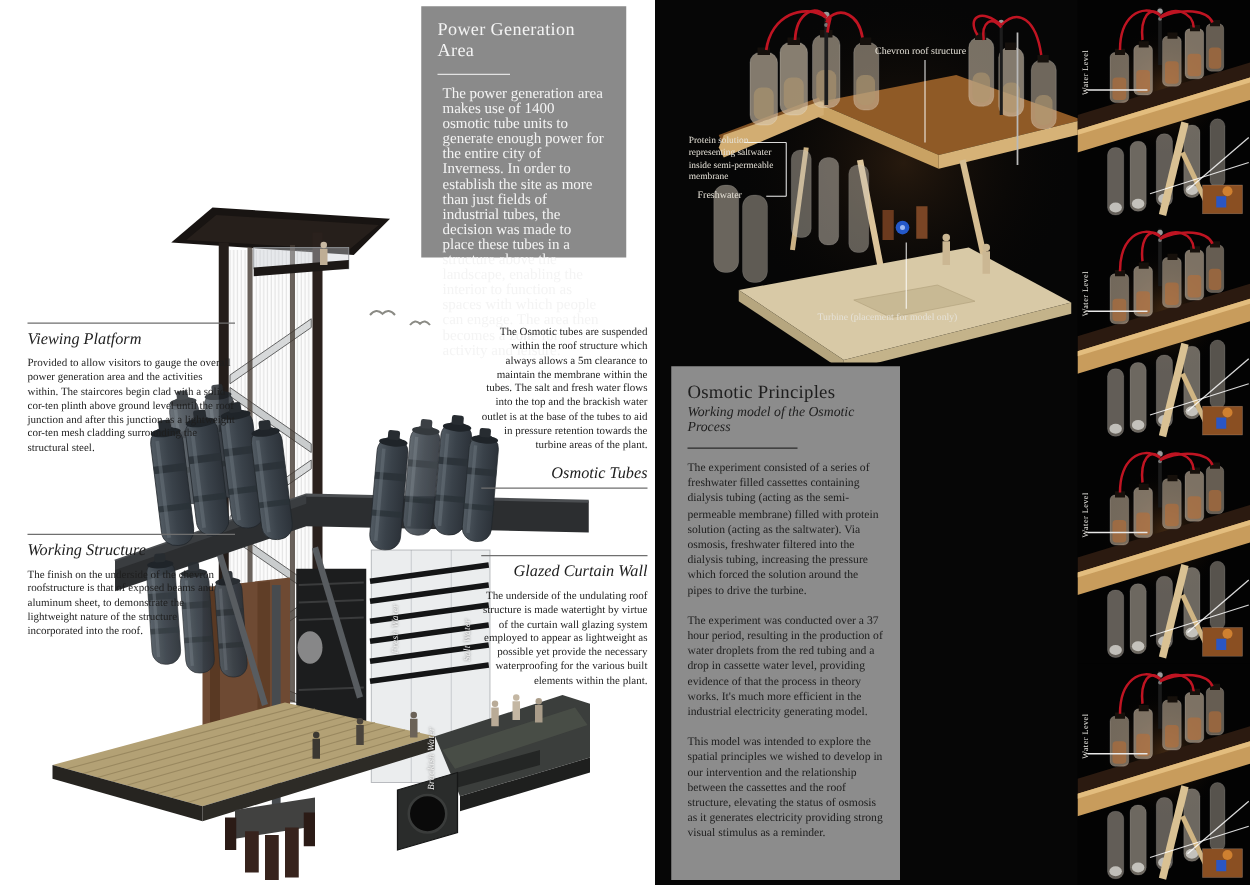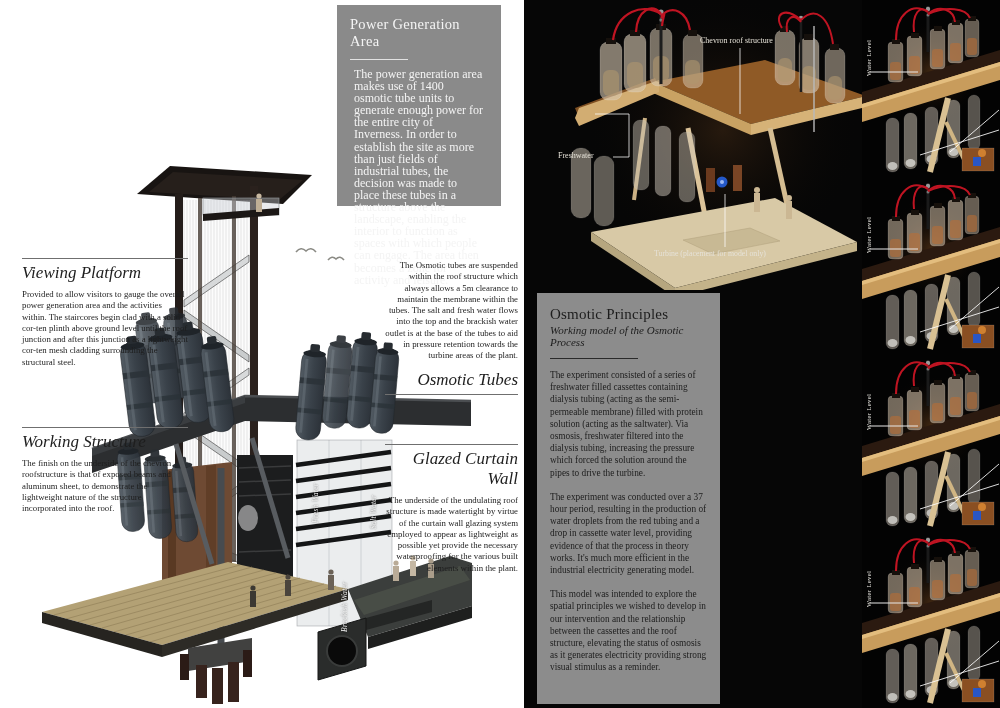--- a/index.html
+++ b/index.html
@@ -9,21 +9,21 @@
   .left-panel{position:absolute;left:0;top:0;width:524px;height:708px;background:#ffffff;}
   .illu{position:absolute;left:0;top:0;}
   .info-box{position:absolute;left:337px;top:5px;width:164px;height:201px;background:#8a8a8a;
             color:#f4f4f4;padding:11px 13px;box-sizing:border-box;}
   .info-box h1{margin:0;font-size:14.5px;font-weight:normal;letter-spacing:.3px;}
   .info-box h2{margin:1px 0 0 0;font-size:9px;font-weight:normal;font-style:italic;}
   .info-box .rule{border:none;border-top:1px solid rgba(255,255,255,.75);width:42%;margin:9px 0 8px 0;}
   .info-box p{margin:4px;font-size:12px;line-height:12.1px;}
   .ann{position:absolute;color:#1e1e1e;}
   .ann .rule{border:none;border-top:1px solid #6f6f6f;margin:0 0 4px 0;}
-  .ann h3{margin:2px 0 6px 0;font-size:17px;font-weight:normal;font-style:italic;}
+  .ann h3{margin:2px 0 6px 0;font-size:13px;font-weight:normal;font-style:italic;}
   .ann p{margin:0;font-size:8.8px;line-height:11.3px;}
   .ann.right{text-align:right;}
   .pipe-label{position:absolute;color:#f2f2f2;font-size:7.5px;font-style:italic;letter-spacing:.3px;
               writing-mode:vertical-rl;transform:rotate(180deg);text-shadow:0 0 2px rgba(0,0,0,.65);}
   
   .right-panel{position:absolute;left:524px;top:0;width:476px;height:708px;background:#060606;}
   .main-photo{position:absolute;left:9px;top:0;}
   .photo-label{position:absolute;color:#e6e2d8;font-size:8px;line-height:9.8px;}
   .lbl-chevron{left:176px;top:36px;white-space:nowrap;}
   .lbl-protein{left:27px;top:107px;width:78px;font-size:7.5px;}
@@ -384,20 +384,21 @@
       <g stroke="rgba(255,255,255,.85)" stroke-width=".9">
         <line x1="207" y1="48" x2="207" y2="114"></line>
         <line x1="192" y1="194" x2="192" y2="247"></line>
         <line x1="62" y1="114" x2="96" y2="114"></line>
         <line x1="96" y1="114" x2="96" y2="157"></line>
         <line x1="80" y1="157" x2="96" y2="157"></line>
       </g>
     </svg>
 
     <div class="photo-label lbl-chevron">Chevron roof structure</div>
+    <div class="photo-label lbl-protein">Protein solution representing saltwater inside semi-permeable membrane</div>
     <div class="photo-label lbl-fresh">Freshwater</div>
     <div class="photo-label lbl-turbine">Turbine (placement for model only)</div>
 
     <div class="principles-box">
       <h1>Osmotic Principles</h1>
       <h2>Working model of the Osmotic Process</h2>
       <hr class="rule">
       <p>The experiment consisted of a series of freshwater filled cassettes containing dialysis tubing (acting as the semi-permeable membrane) filled with protein solution (acting as the saltwater). Via osmosis, freshwater filtered into the dialysis tubing, increasing the pressure which forced the solution around the pipes to drive the turbine.</p>
       <p>The experiment was conducted over a 37 hour period, resulting in the production of water droplets from the red tubing and a drop in cassette water level, providing evidence of that the process in theory works. It's much more efficient in the industrial electricity generating model.</p>
       <p>This model was intended to explore the spatial principles we wished to develop in our intervention and the relationship between the cassettes and the roof structure, elevating the status of osmosis as it generates electricity providing strong visual stimulus as a reminder.</p>

